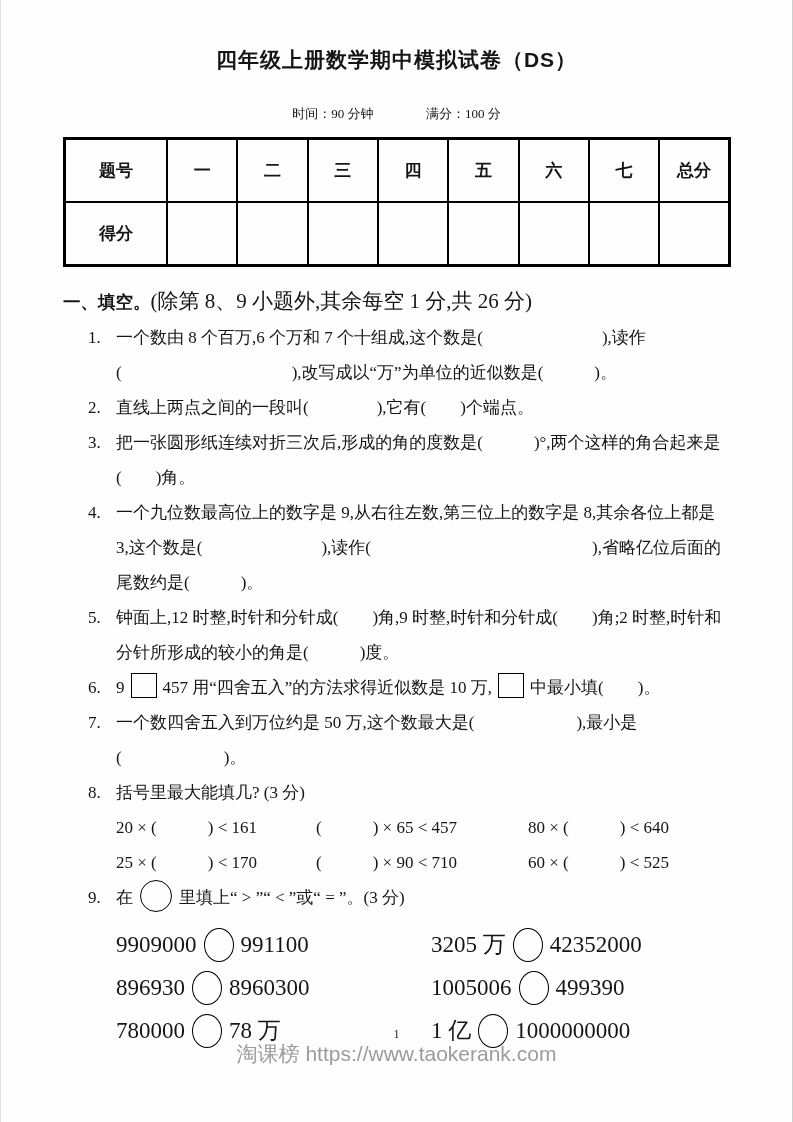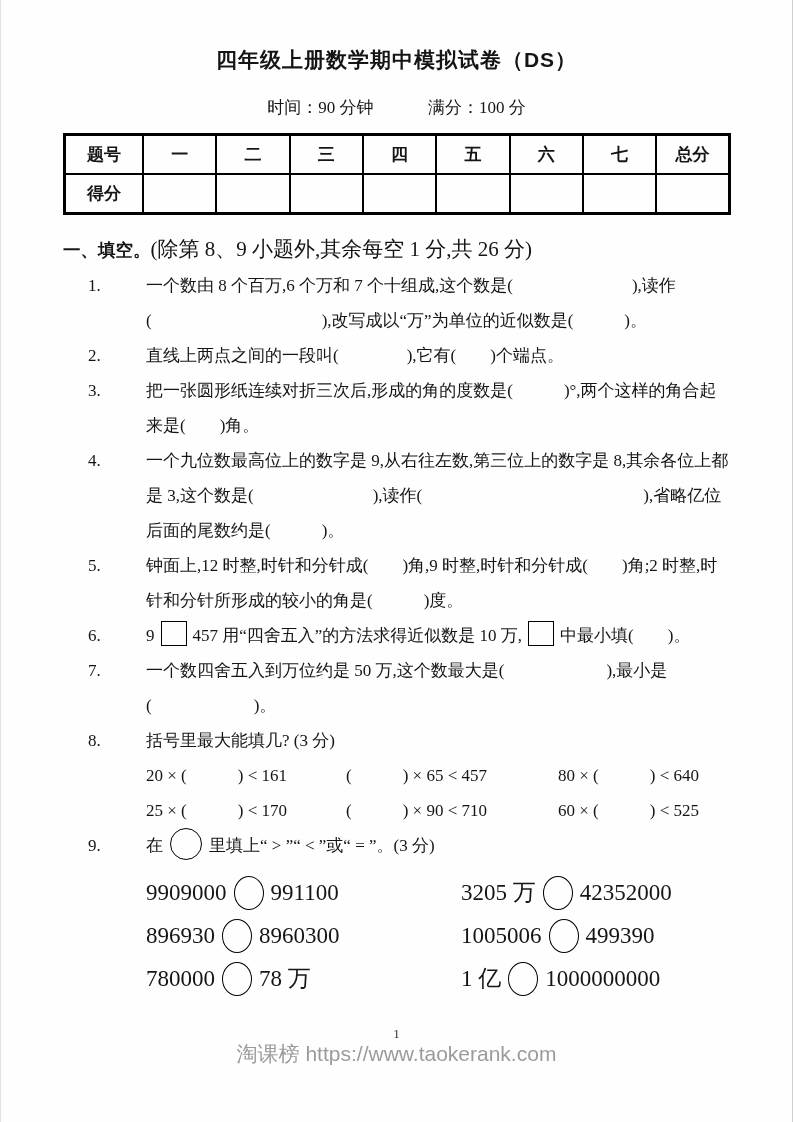--- a/index.html
+++ b/index.html
@@ -20,59 +20,59 @@
 
   .title {
     margin:0; padding-top:46px;
     text-align:center;
     font-family:"Liberation Sans","DejaVu Sans",sans-serif;
     font-weight:bold;
     font-size:21px;
     letter-spacing:1px;
   }
   .info-line {
-    margin-top:22px;
-    text-align:center;
-    font-size:17px;
+    margin-top:31px;
+    text-align:center;
+    font-size:13px;
   }
   .info-line .gap { display:inline-block; width:46px; }
 
   table.score-table {
     border-collapse:collapse;
     margin-top:14px;
     width:668px;
     table-layout:fixed;
     border:3px solid #000;
   }
   table.score-table td {
     border:2px solid #000;
     height:37px;
     text-align:center;
     vertical-align:middle;
     font-family:"Liberation Sans","DejaVu Sans",sans-serif;
     font-weight:bold;
     font-size:17px;
-    padding:0;
+    padding:12px;
   }
   table.score-table td.label-col { width:76px; }
 
   .section-heading {
     margin-top:17px;
     line-height:35px;
   }
   .sec-title {
     font-family:"Liberation Sans","DejaVu Sans",sans-serif;
     font-weight:bold;
     font-size:17.5px;
   }
   .sec-note { font-size:21px; }
 
   .q { display:flex; line-height:35px; }
   .qnum { flex:none; width:28px; padding-left:25px; box-sizing:content-box; }
-  .qtext { flex:1;margin-left:30px; }
+  .qtext { flex:1; }
 
   .digit-box {
     display:inline-block;
     width:24px; height:23px;
     border:1.6px solid #000;
     vertical-align:-5px;
     margin:0 6px;
   }
   .cmp-circle {
     display:inline-block;

